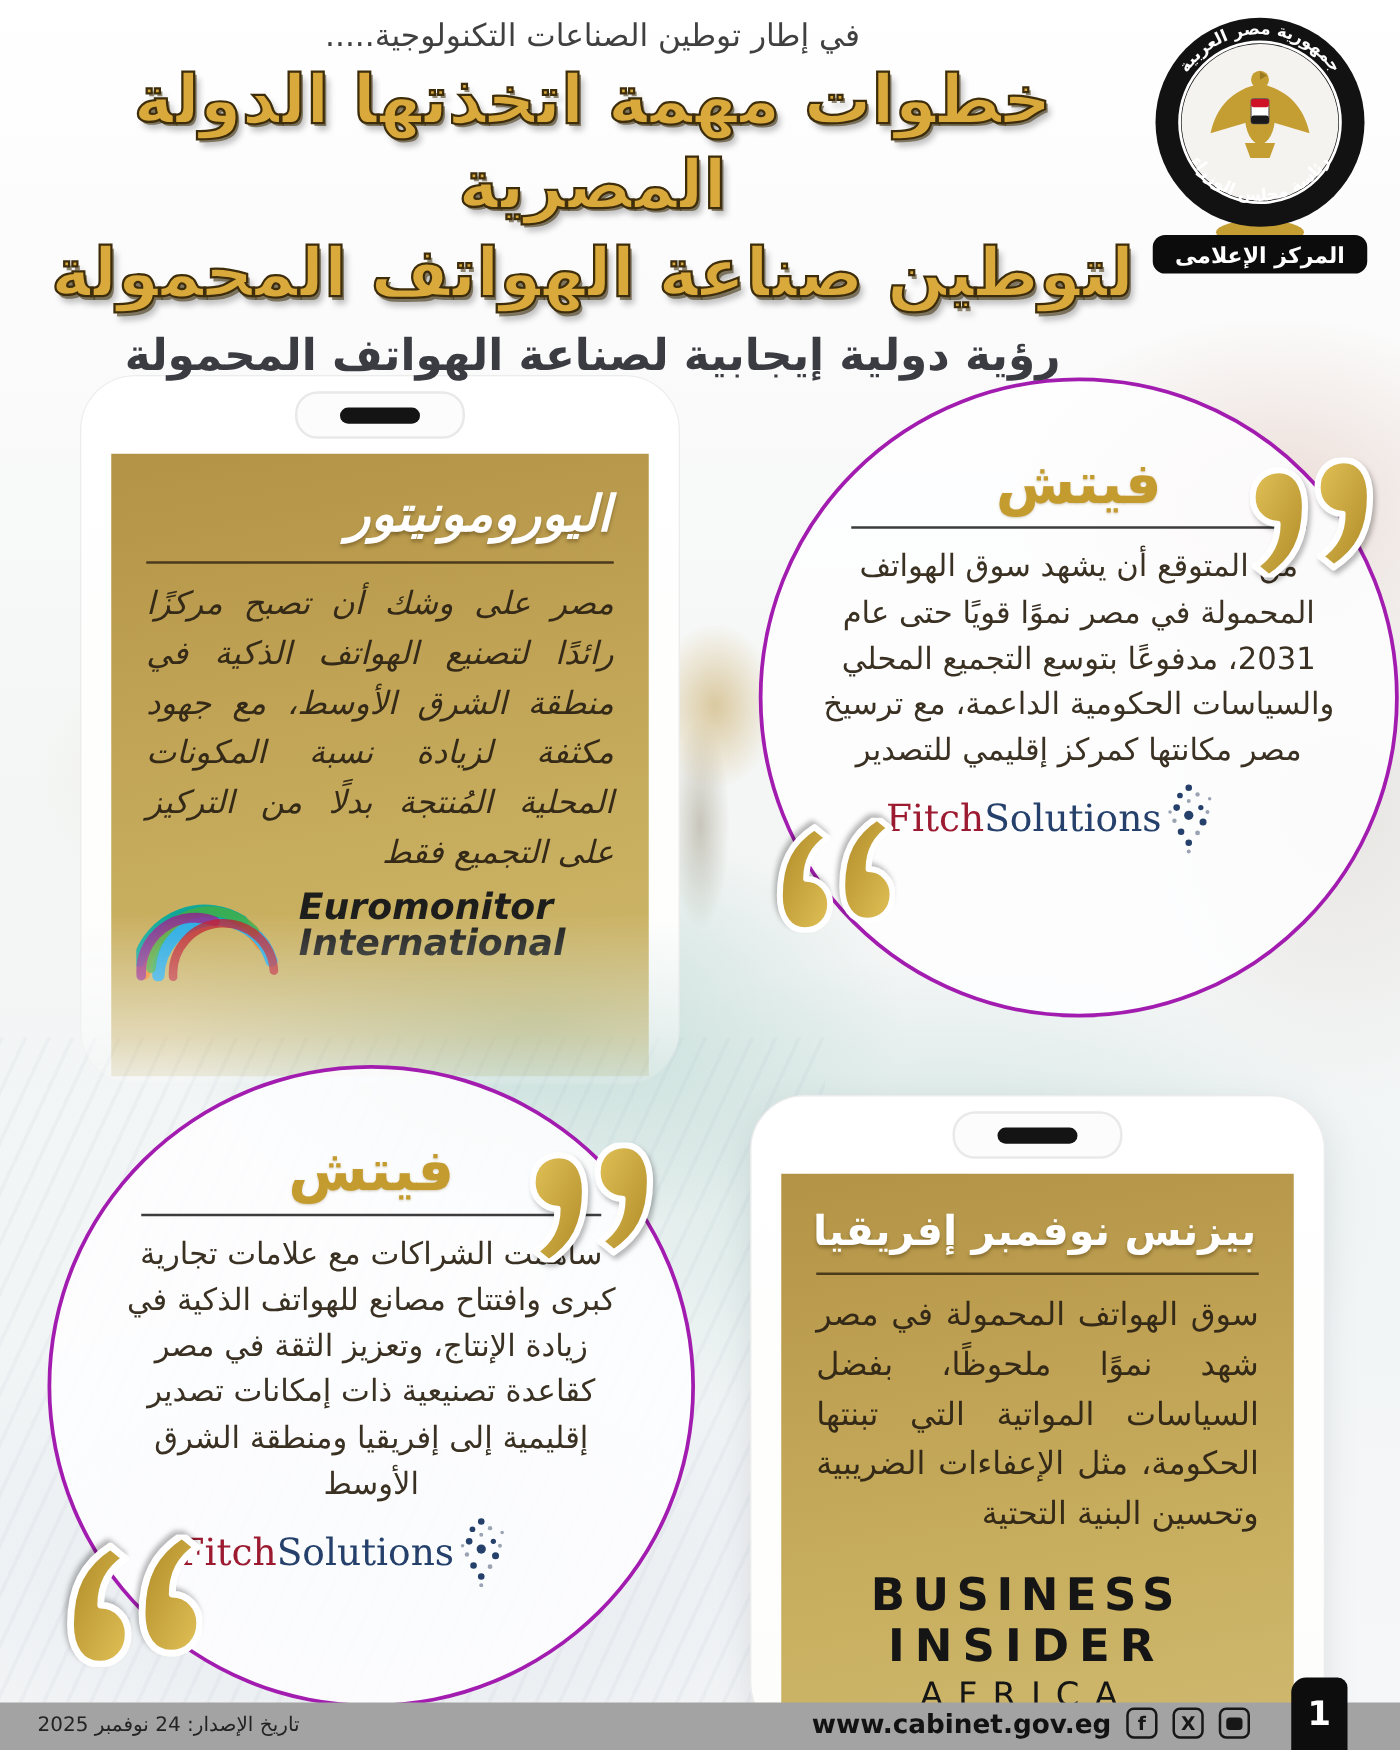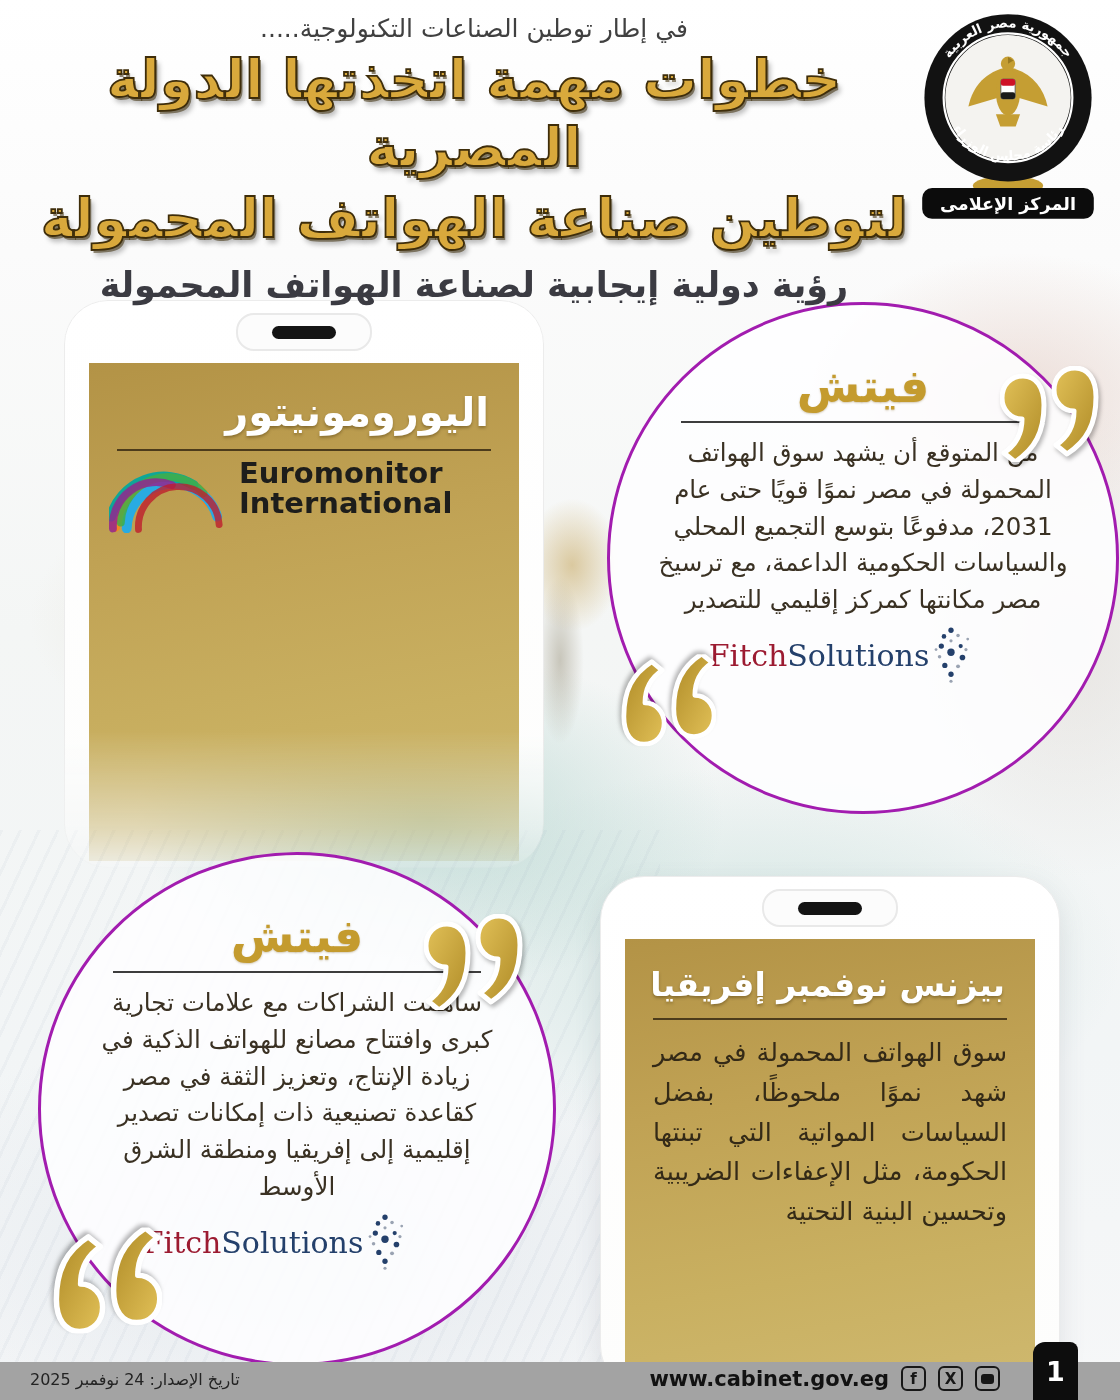--- a/index.html
+++ b/index.html
@@ -29,21 +29,21 @@
   .subtitle{margin-top:12px;font-size:35px;font-weight:bold;color:#3b3b42;}
 
   
   .gov-logo{position:absolute;top:12px;right:24px;width:176px;z-index:4;}
 
   
   .phone-card{position:absolute;background:linear-gradient(180deg,#ffffff,#fdfdfc);
     border:1px solid #ececec;border-radius:44px;box-shadow:0 10px 26px rgba(110,120,130,.16);z-index:2;overflow:hidden;}
   .card1{left:64px;top:300px;width:478px;height:566px;
     -webkit-mask-image:linear-gradient(to bottom,#000 76%,rgba(0,0,0,.45) 93%,rgba(0,0,0,.12) 100%);
-            mask-image:linear-gradient(to bottom,#000 76%,rgba(0,0,0,.45) 93%,rgba(0,0,0,.12) 100%);}
+            mask-image:linear-gradient(to bottom,#000 76%,rgba(0,0,0,.45) 93%,rgba(0,0,0,.12) 100%);font-style:italic;}
   .card4{left:600px;top:876px;width:458px;height:512px;}
   .notch{position:absolute;top:12px;left:50%;transform:translateX(-50%);width:132px;height:34px;
     background:#fcfcfc;border:2px solid #e9e9e9;border-radius:18px;display:flex;align-items:center;justify-content:center;}
   .notch-pill{width:64px;height:13px;background:#141414;border-radius:7px;}
   .gold-panel{position:absolute;left:24px;right:24px;top:62px;bottom:6px;overflow:hidden;
     background:linear-gradient(170deg,#b39346 0%,#c0a254 35%,#c9b061 70%,#cfb970 100%);}
   .card4 .gold-panel{bottom:-8px;}
   .panel-title{margin:0;padding:26px 30px 0;font-size:40px;font-weight:bold;color:#fff;text-align:right;
     text-shadow:0 2px 3px rgba(70,50,10,.4);}
   .card4 .panel-title{font-size:33px;white-space:nowrap;}
@@ -139,20 +139,21 @@
     </svg>
   </div>
 
   <section class="phone-card card1">
     <div class="notch">
         <span class="notch-pill"></span>
       </div>
     <div class="gold-panel">
       <h2 class="panel-title" dir="rtl">اليورومونيتور</h2>
       <div class="panel-divider"></div>
+      <p class="panel-body" dir="rtl">مصر على وشك أن تصبح مركزًا رائدًا لتصنيع الهواتف الذكية في منطقة الشرق الأوسط، مع جهود مكثفة لزيادة نسبة المكونات المحلية المُنتجة بدلًا من التركيز على التجميع فقط</p>
       <div class="euromonitor-logo">
         <svg width="118" height="74" viewBox="0 0 120 74">
           <g fill="none" stroke-linecap="round">
             <path d="M6,68 A52,52 0 0 1 102,44" stroke="#f6871f" stroke-width="11"></path>
             <path d="M18,70 A47,47 0 0 1 110,58" stroke="#29abe2" stroke-width="10"></path>
             <path d="M2,58 A56,56 0 0 1 86,26" stroke="#00a79d" stroke-width="10" opacity="0.92"></path>
             <path d="M12,64 A48,48 0 0 1 96,34" stroke="#3fae49" stroke-width="8" opacity="0.85"></path>
             <path d="M4,70 A44,44 0 0 1 64,26" stroke="#92278f" stroke-width="8" opacity="0.85"></path>
             <path d="M30,71 A38,38 0 0 1 112,66" stroke="#be1e2d" stroke-width="7" opacity="0.8"></path>
           </g>
@@ -230,20 +231,25 @@
   </section>
 
   <section class="phone-card card4">
     <div class="notch">
         <span class="notch-pill"></span>
       </div>
     <div class="gold-panel">
       <h2 class="panel-title" dir="rtl">بيزنس نوفمبر إفريقيا</h2>
       <div class="panel-divider"></div>
       <p class="panel-body" dir="rtl">سوق الهواتف المحمولة في مصر شهد نموًا ملحوظًا، بفضل السياسات المواتية التي تبنتها الحكومة، مثل الإعفاءات الضريبية وتحسين البنية التحتية</p>
+      <div class="bi-logo">
+        <div class="bi-l1">BUSINESS</div>
+        <div class="bi-l2">INSIDER</div>
+        <div class="bi-l3">AFRICA</div>
+      </div>
     </div>
   </section>
 
   <div class="quote q1">
     <svg viewBox="0 0 100 96" width="100">
       <defs>
           <linearGradient id="g1" x1="0" y1="0" x2="1" y2="1">
             <stop offset="0" stop-color="#e2c158"></stop>
             <stop offset="1" stop-color="#ae8a26"></stop>
           </linearGradient>

